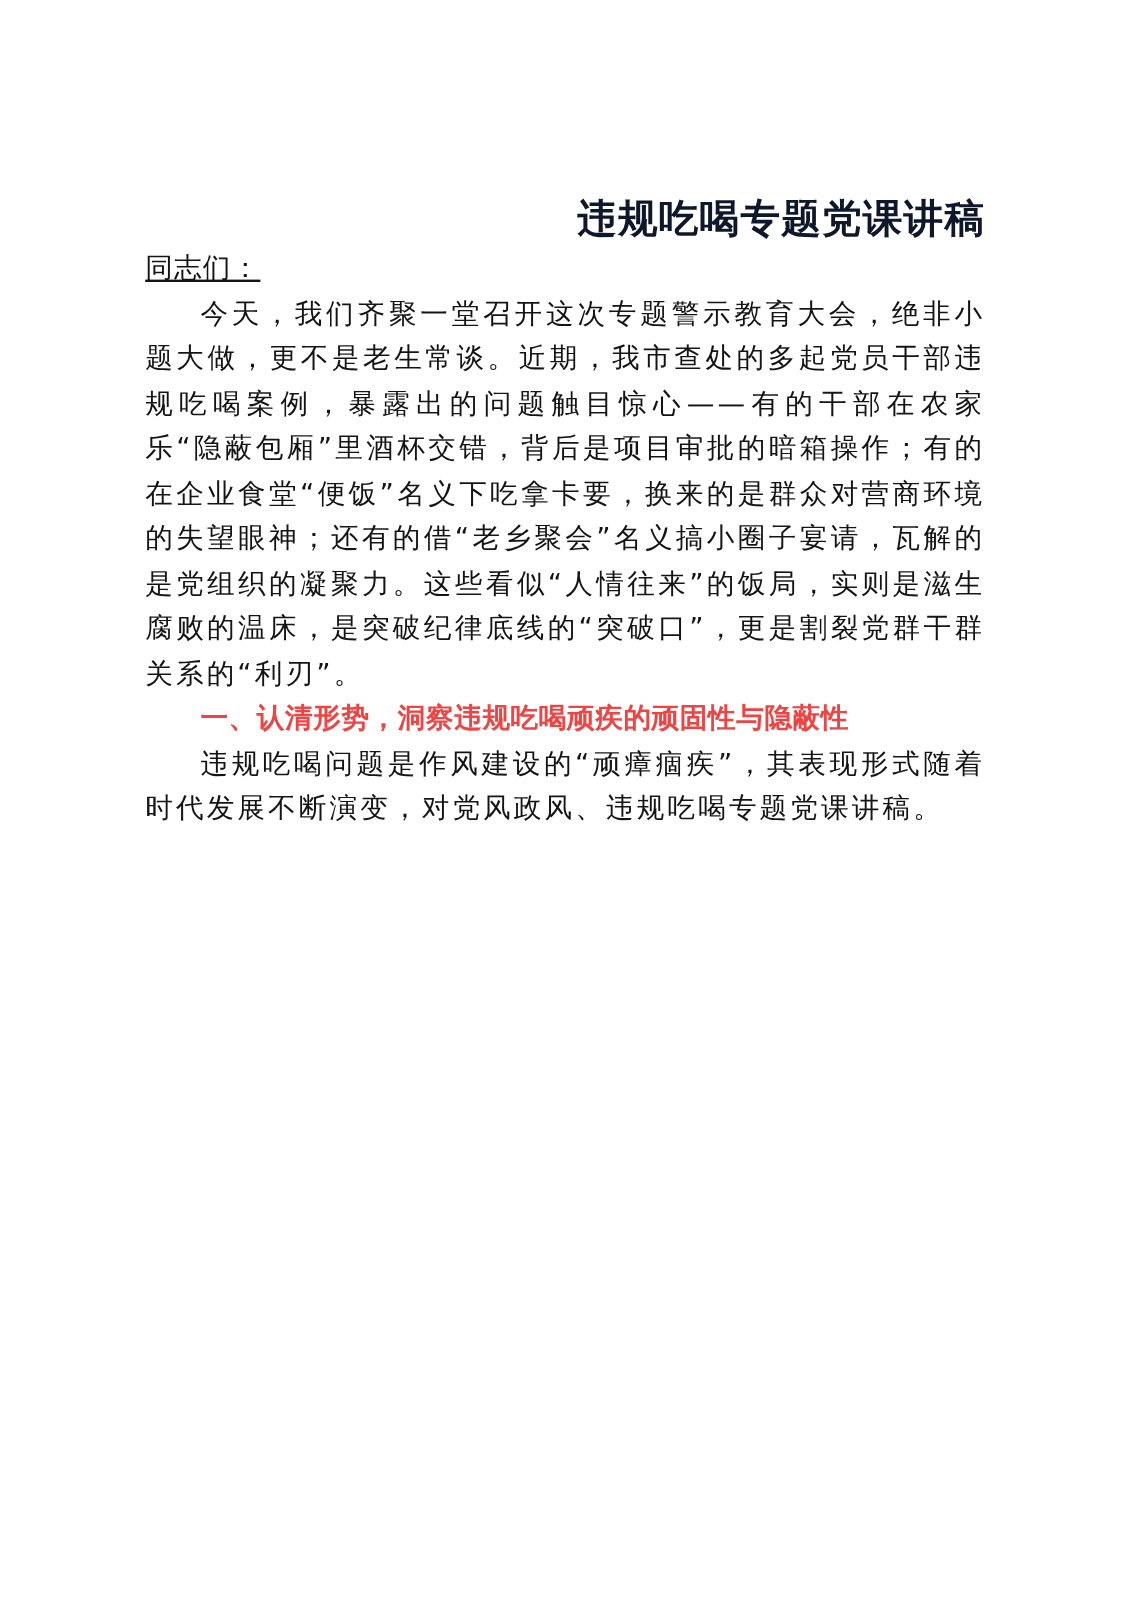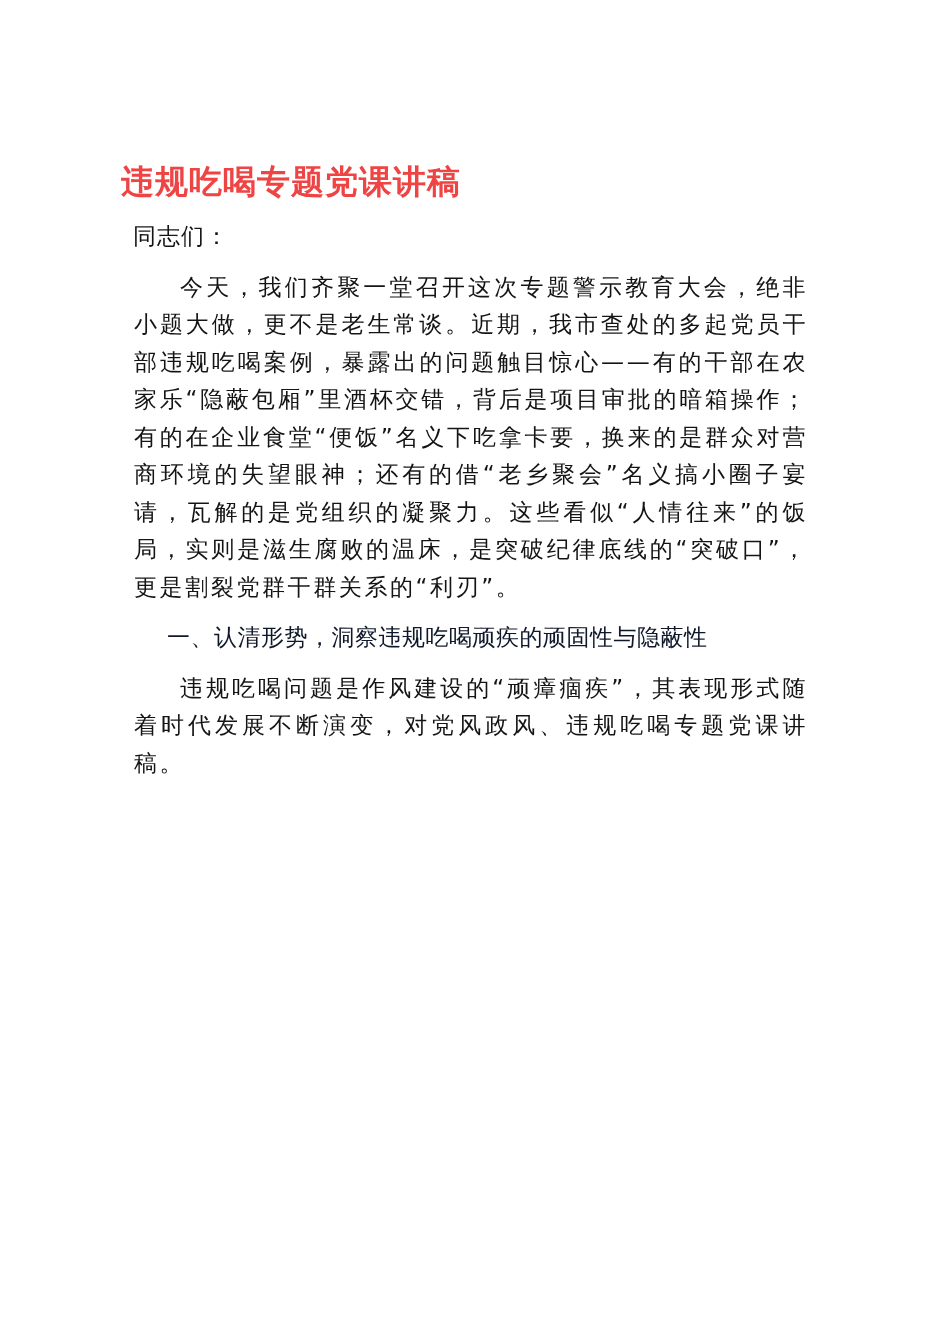--- a/index.html
+++ b/index.html
@@ -18,55 +18,56 @@
       position: absolute;
       left: 121px;
       top: 0;
       width: 700px;
     }
     .title {
       position: absolute;
       left: 0;
       top: 136px;
       width: 700px;
-      text-align: left;
+      text-align: right;
       font-family: "DejaVu Serif", "Liberation Serif", serif;
       font-weight: bold;
       font-size: 33px;
       line-height: 48px;
       letter-spacing: 1px;
-      color: #ef4444;
+      color: #0f172a;
     }
     .body-text {
       position: absolute;
       left: 0;
       top: 206px;
       width: 700px;
       font-family: "DejaVu Sans", "Liberation Sans", sans-serif;
       font-size: 23px;
       line-height: 37.5px;
       color: #141414;
     }
     .salutation {
-      margin: 12px;
+      margin: 0;
       letter-spacing: 1px;
+      text-decoration: underline;
     }
     .para {
-      margin: 13px;
+      margin: 0;
       text-indent: 2em;
       text-align: justify;
       text-justify: inter-character;
       letter-spacing: 2.6px;
     }
     .heading {
       margin: 0;
       text-indent: 2em;
-      font-weight: normal;
+      font-weight: bold;
       letter-spacing: 0.5px;
-      color: #0f172a;
+      color: #ef4444;
     }
   </style>
 </head>
 <body>
 
 <div class="page">
   <h1 class="title">违规吃喝专题党课讲稿</h1>
 
   <div class="body-text">
     <p class="salutation">同志们：</p>

